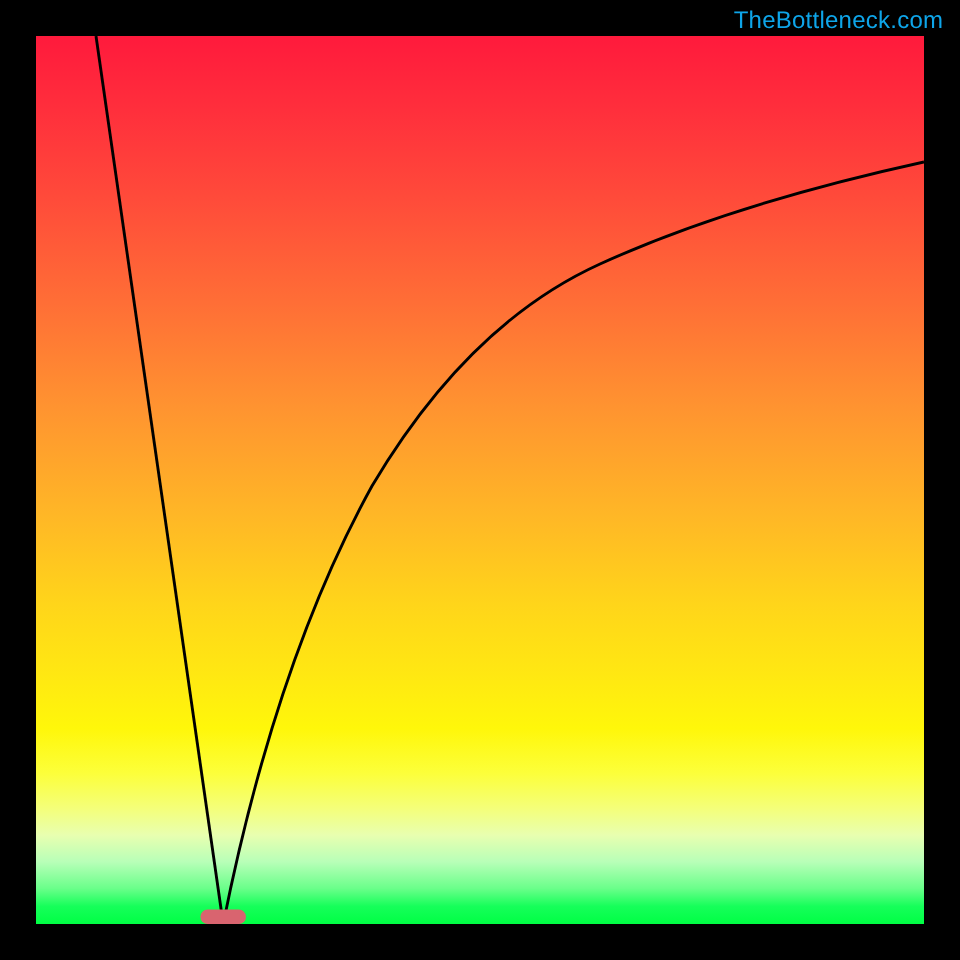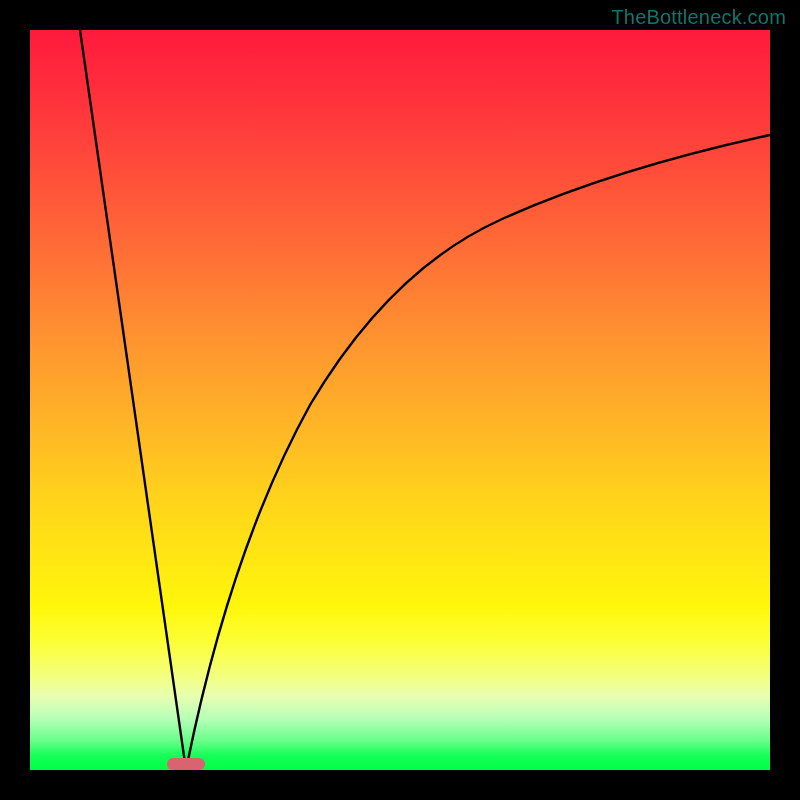--- a/index.html
+++ b/index.html
@@ -60,21 +60,21 @@
     width: 38px;
     height: 12px;
     border-radius: 6px;
     background: #d9646f;
     transform: translate(-50%, -50%);
   }
   .watermark {
     position: absolute;
     top: 6px;
     right: 14px;
-    color: #0f766e;
+    color: #0ea5e9;
     font-size: 20px;
     letter-spacing: 0.2px;
     user-select: none;
   }
 </style>
 </head>
 <body>
 
 <div class="frame">
 

